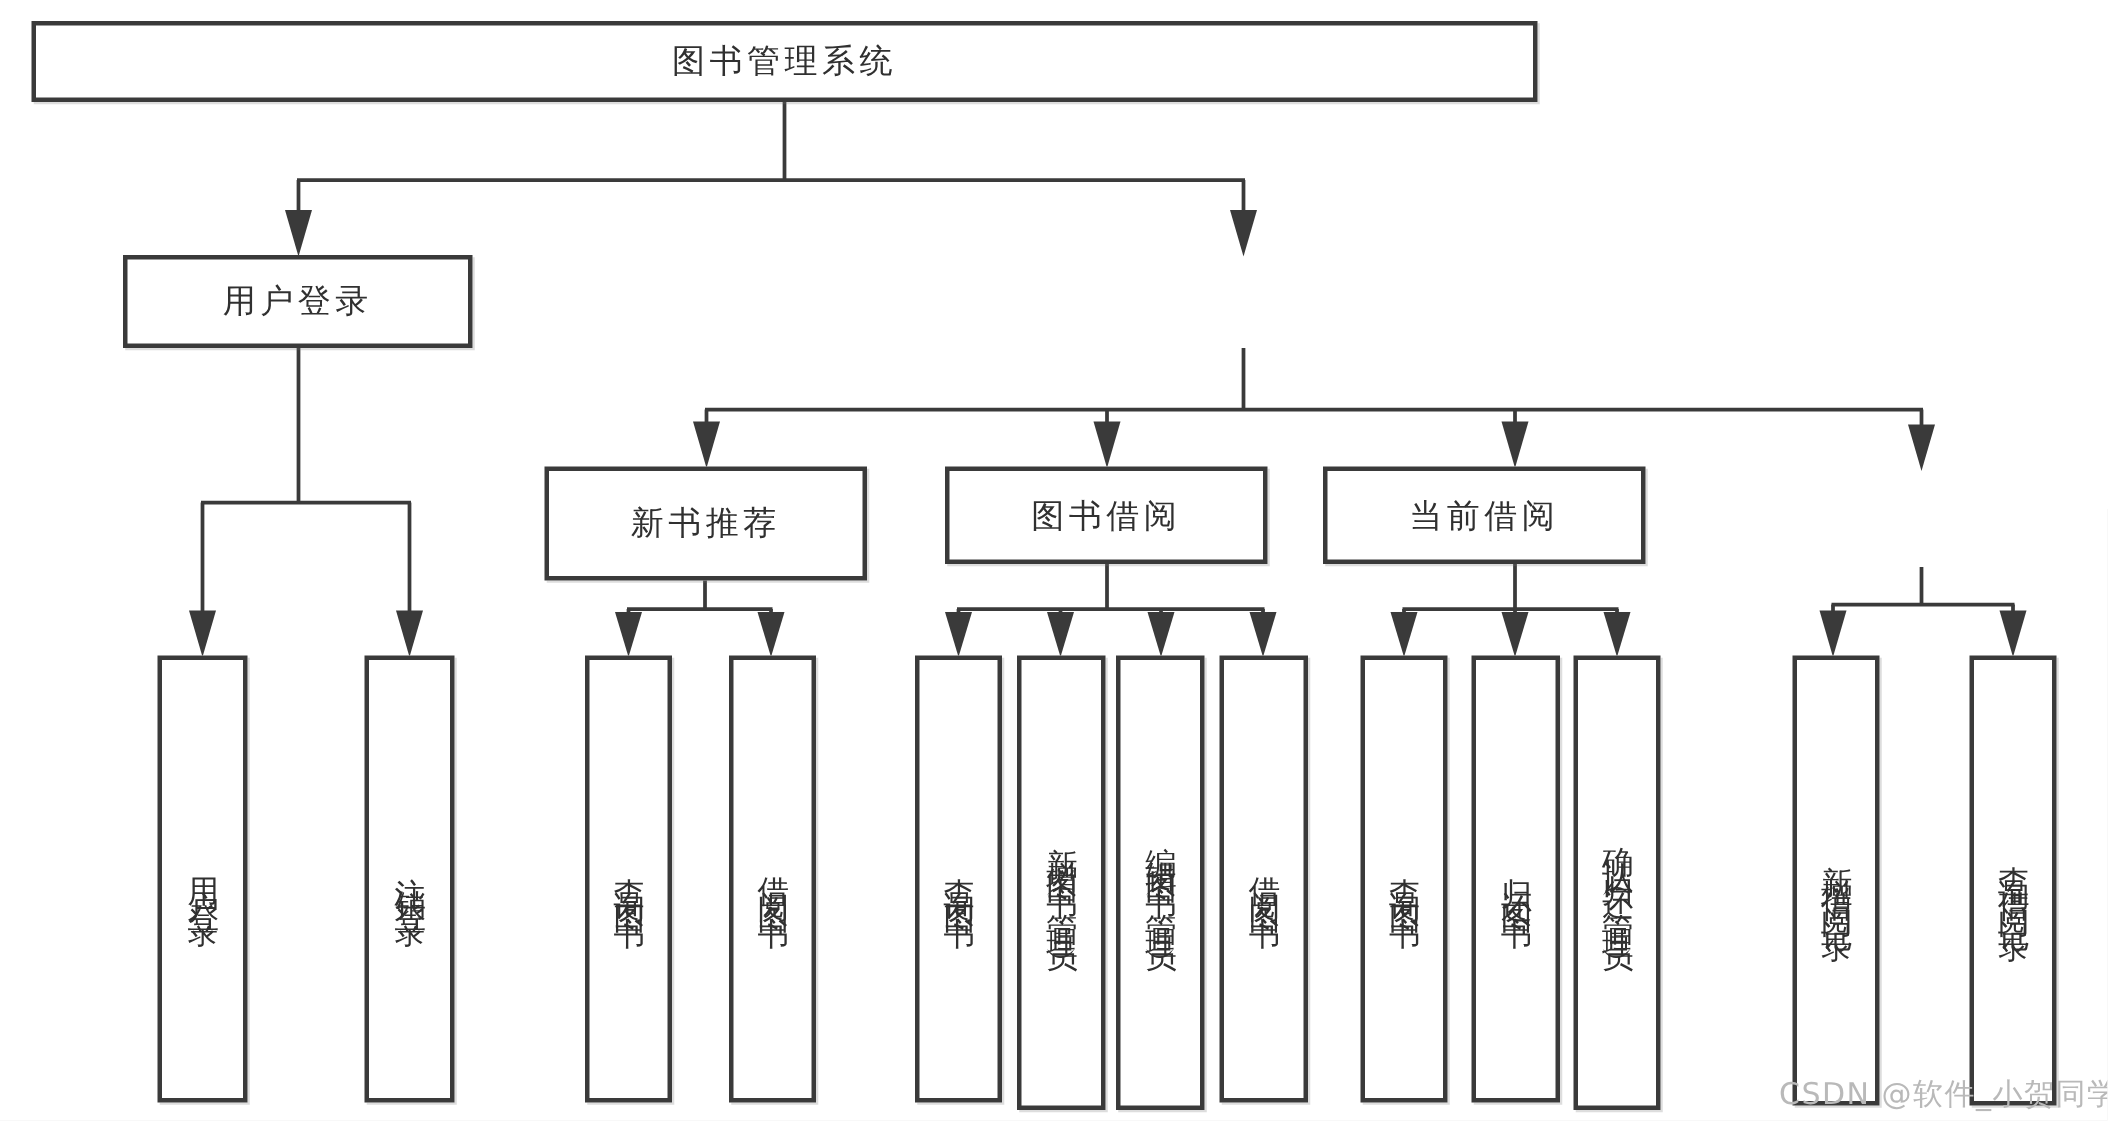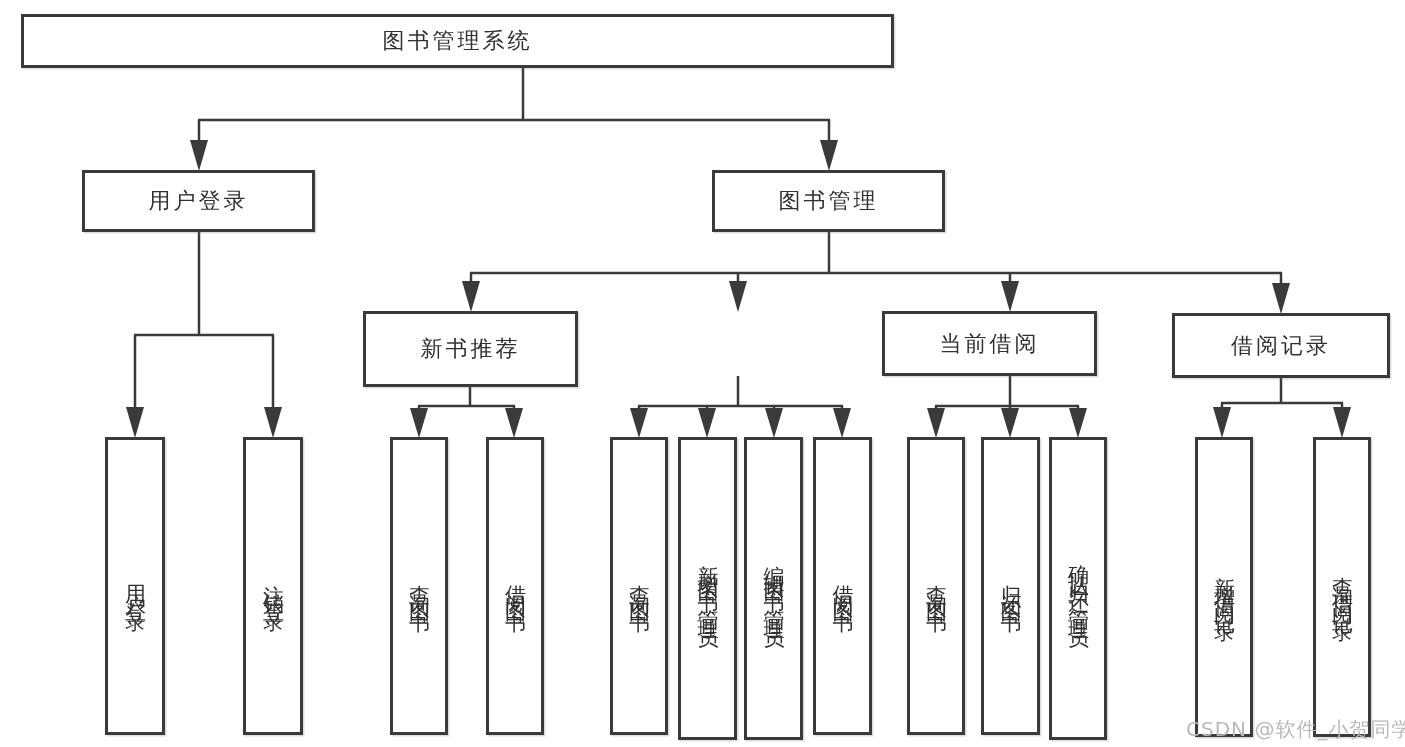--- a/index.html
+++ b/index.html
@@ -113,39 +113,36 @@
     <polygon points="1069,408 1087,408 1078,438"></polygon>
 
     <line x1="1281" y1="378" x2="1281" y2="404"></line>
     <line x1="1221" y1="403" x2="1343" y2="403"></line>
     <line x1="1222" y1="403" x2="1222" y2="410"></line>
     <polygon points="1213,407 1231,407 1222,438"></polygon>
     <line x1="1342" y1="403" x2="1342" y2="410"></line>
     <polygon points="1333,407 1351,407 1342,438"></polygon>
   </svg>
 
-  <div class="node h" style="left:21px;top:14px;width:873px;height:54px">
+  <div class="node h" style="left:21px;top:14px;width:1004px;height:54px">
     <span>图书管理系统</span>
   </div>
 
   <div class="node h" style="left:82px;top:170px;width:233px;height:62px">
     <span>用户登录</span>
   </div>
-  <div class="node h" style="left:712px;top:170px;width:233px;height:62px">
-    <span>图书管理</span>
-  </div>
 
   <div class="node h" style="left:363px;top:311px;width:215px;height:76px">
     <span>新书推荐</span>
   </div>
+  <div class="node h" style="left:630px;top:311px;width:215px;height:65px">
+    <span>图书借阅</span>
+  </div>
   <div class="node h" style="left:882px;top:311px;width:215px;height:65px">
     <span>当前借阅</span>
-  </div>
-  <div class="node h" style="left:1172px;top:313px;width:218px;height:65px">
-    <span>借阅记录</span>
   </div>
 
   <div class="node v" style="left:105px;top:437px;width:60px;height:298px">
     <span>用户登录</span>
   </div>
   <div class="node v" style="left:243px;top:437px;width:60px;height:298px">
     <span>注销登录</span>
   </div>
 
   <div class="node v" style="left:390px;top:437px;width:58px;height:298px">

